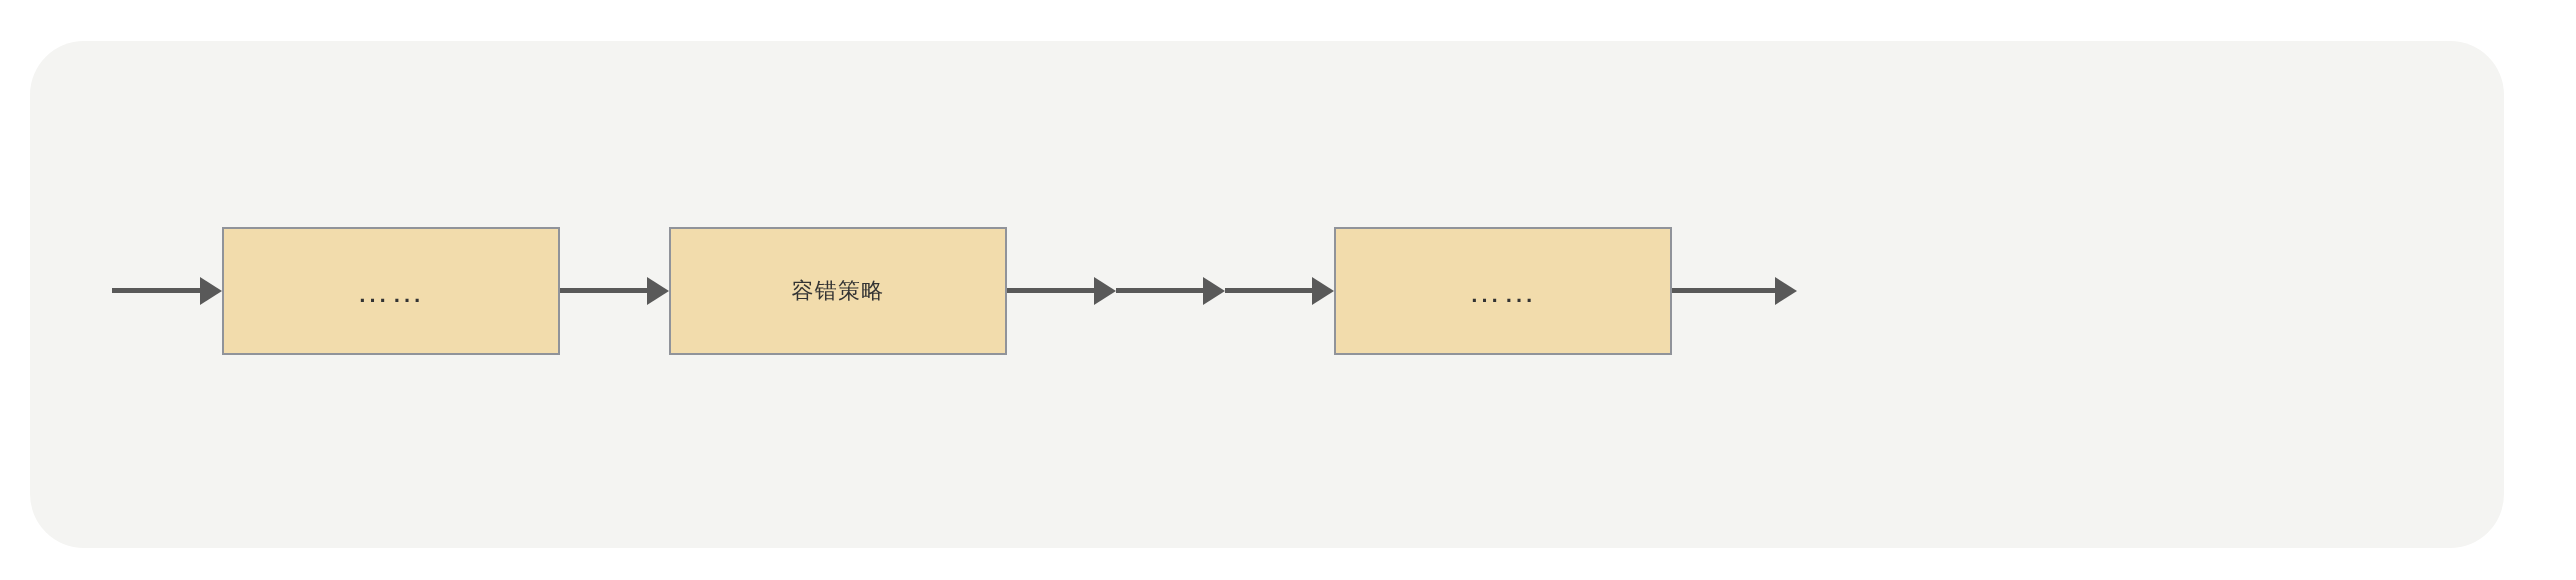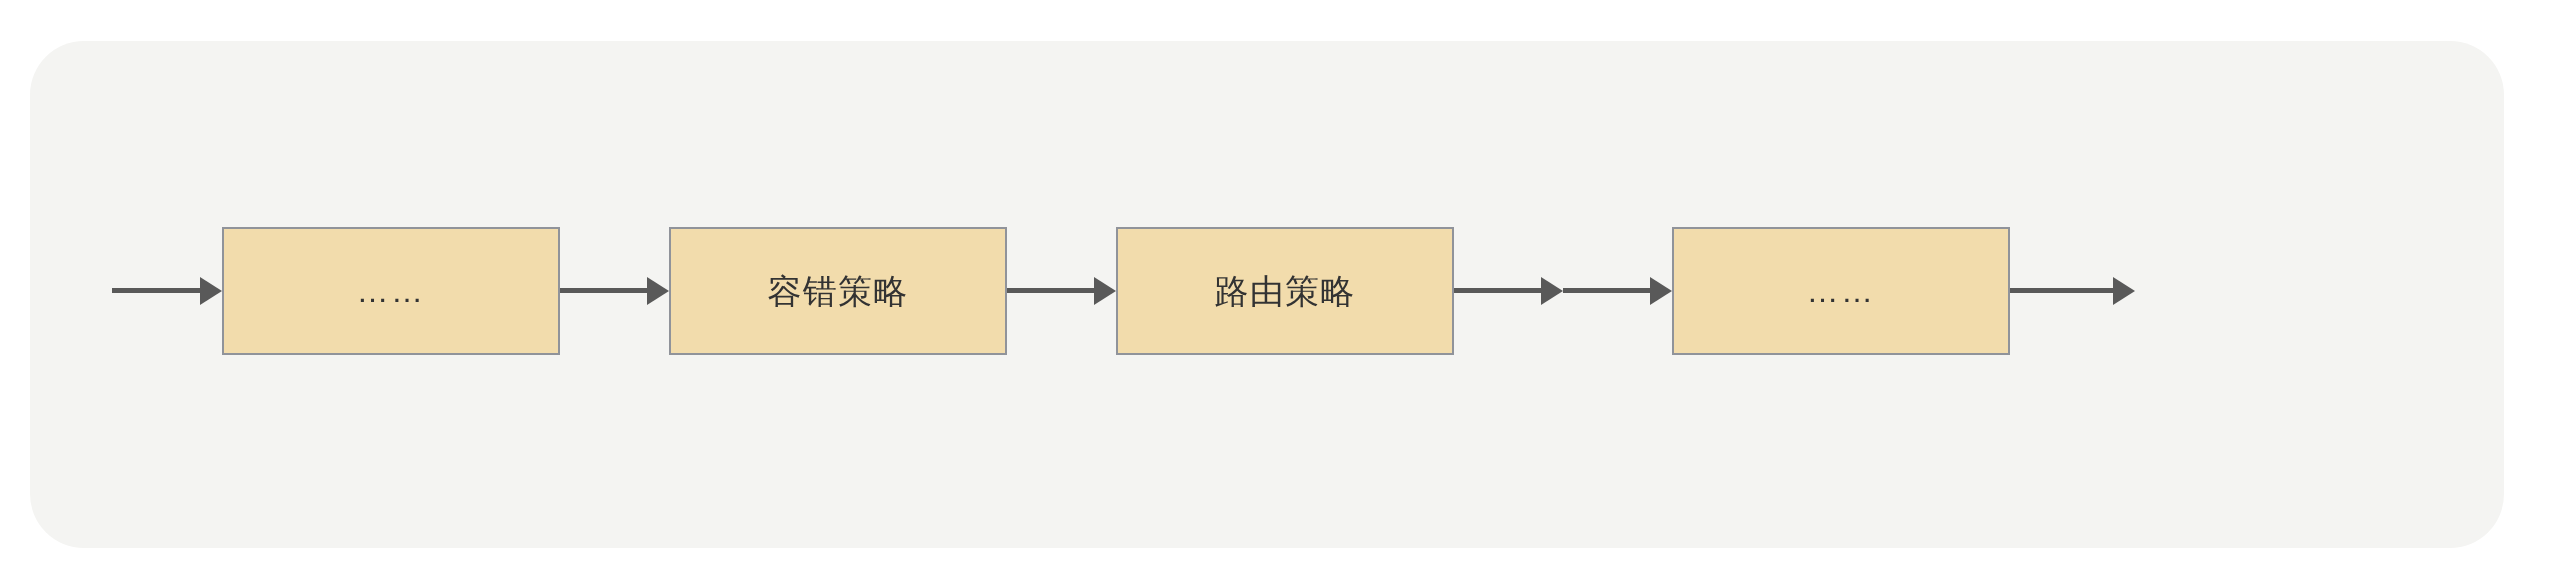--- a/index.html
+++ b/index.html
@@ -51,21 +51,21 @@
     height: 128px;
     background: #f2dcac;
     border: 2.6px solid #90939a;
     box-sizing: border-box;
     display: flex;
     align-items: center;
     justify-content: center;
   }
   .proc-label {
     color: #333333;
-    font-size: 34px;
+    font-size: 22px;
     line-height: 1;
     letter-spacing: 1.3px;
     white-space: nowrap;
   }
   .proc-label.is-ellipsis {
     font-size: 32px;
     letter-spacing: 2.6px;
   }
 
   
@@ -119,23 +119,20 @@
 
   <div class="proc-box">
     <span class="proc-label">容错策略</span>
   </div>
 
   <div class="arrow arrow-mid">
     <div class="arrow-shaft"></div>
     <div class="arrow-head"></div>
   </div>
 
-  <div class="proc-box">
-    <span class="proc-label">路由策略</span>
-  </div>
 
   <div class="arrow arrow-mid">
     <div class="arrow-shaft"></div>
     <div class="arrow-head"></div>
   </div>
 
 
   <div class="arrow arrow-mid">
     <div class="arrow-shaft"></div>
     <div class="arrow-head"></div>

